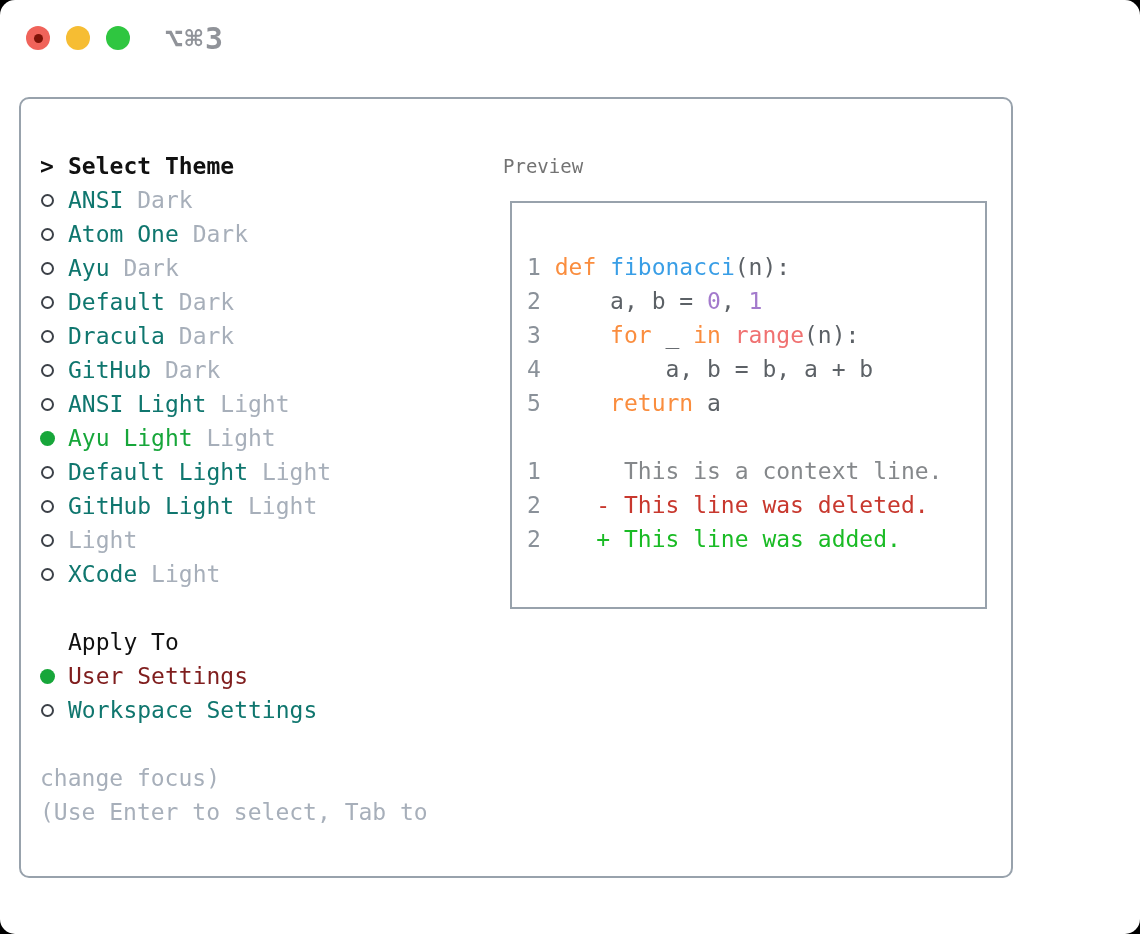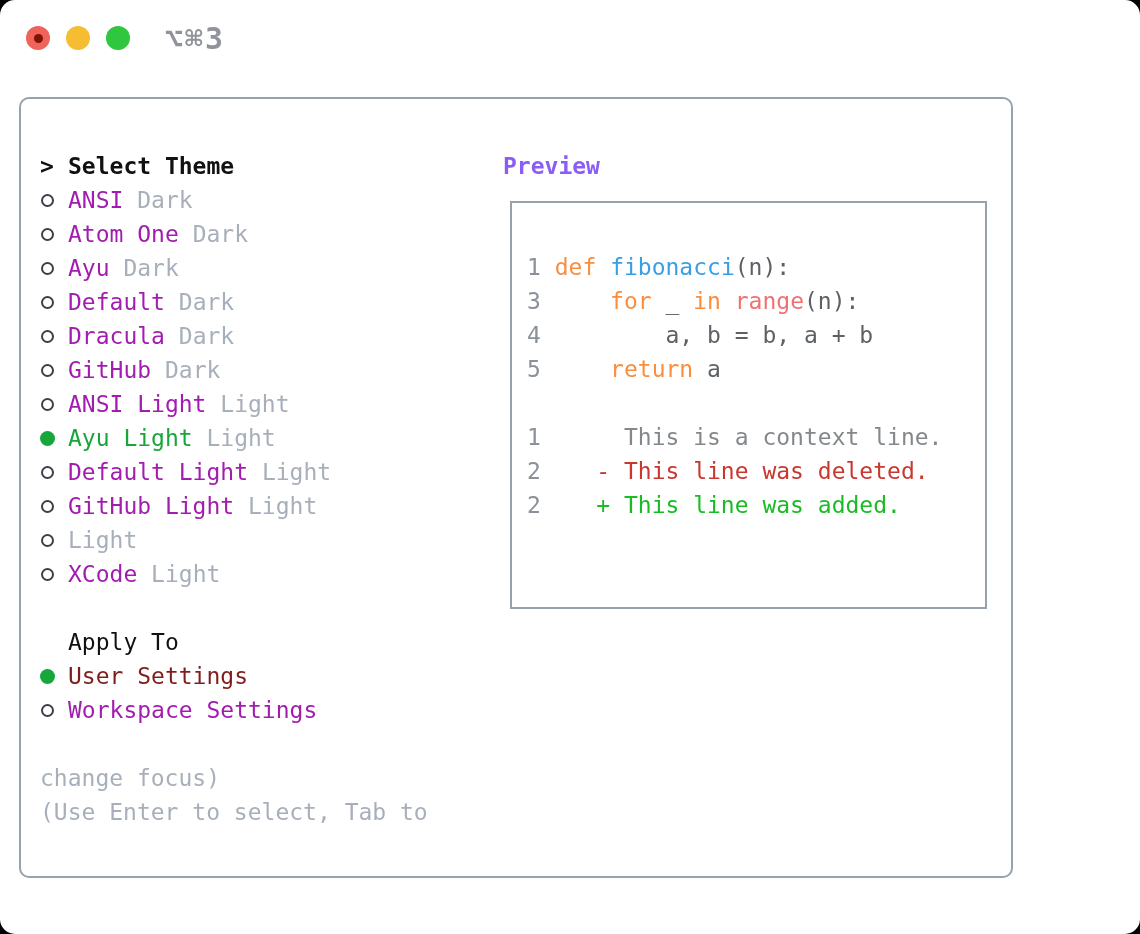--- a/index.html
+++ b/index.html
@@ -28,28 +28,28 @@
   
   .left-col{position:absolute;left:19px;top:50px;font-size:23px;line-height:34px;color:#3c4148;}
   .row{display:flex;align-items:center;height:34px;white-space:pre;}
   .cell-bullet{display:inline-flex;width:28px;align-items:center;flex:0 0 28px;}
   .cursor{font-weight:bold;color:#111;}
   .hdr{font-weight:bold;color:#111;text-align:center;}
   .hdr2{color:#111;}
   .circle{width:13px;height:13px;border:2px solid #3c4148;border-radius:50%;
       box-sizing:border-box;margin-left:1px;background:#fff;}
   .circle.sel{width:15px;height:15px;border:none;margin-left:0;}
-  .iname{color:#a21caf;}
+  .iname{color:#0f766e;}
   .itag{color:#a7afba;}
   .help{color:#a7afba;}
   .blank{height:34px;}
 
   
-  .preview-title{position:absolute;left:482px;top:50px;font-size:23px;line-height:34px;
-      font-weight:bold;color:#8b5cf6;}
+  .preview-title{position:absolute;left:482px;top:50px;font-size:19px;line-height:34px;
+      font-weight:normal;color:#737373;}
   .preview-box{position:absolute;left:489px;top:102px;width:477px;height:408px;
       border:2px solid #98a2ac;box-sizing:border-box;background:#fff;}
   .code{padding:47px 0 0 15px;font-size:23px;line-height:34px;}
   .cline{white-space:pre;height:34px;}
 </style>
 </head>
 <body>
 
 <div class="window">
 
@@ -97,20 +97,21 @@
 
       <div class="row help"><span>change focus)</span></div>
       <div class="row help"><span>(Use Enter to select, Tab to</span></div>
     </div>
 
     <div class="preview-title">Preview</div>
 
     <div class="preview-box">
       <div id="code-block" class="code">
           <div class="cline"><span style="color: rgb(138, 145, 153);">1</span><span style="color: rgb(92, 97, 102);"> </span><span style="color: rgb(250, 141, 62);">def</span><span style="color: rgb(92, 97, 102);"> </span><span style="color: rgb(57, 158, 230);">fibonacci</span><span style="color: rgb(92, 97, 102);">(n):</span></div>
+          <div class="cline"><span style="color: rgb(138, 145, 153);">2</span><span style="color: rgb(92, 97, 102);">     a, b = </span><span style="color: rgb(163, 122, 204);">0</span><span style="color: rgb(92, 97, 102);">, </span><span style="color: rgb(163, 122, 204);">1</span></div>
           <div class="cline"><span style="color: rgb(138, 145, 153);">3</span><span style="color: rgb(92, 97, 102);">     </span><span style="color: rgb(250, 141, 62);">for</span><span style="color: rgb(92, 97, 102);"> _ </span><span style="color: rgb(250, 141, 62);">in</span><span style="color: rgb(92, 97, 102);"> </span><span style="color: rgb(240, 113, 113);">range</span><span style="color: rgb(92, 97, 102);">(n):</span></div>
           <div class="cline"><span style="color: rgb(138, 145, 153);">4</span><span style="color: rgb(92, 97, 102);">         a, b = b, a + b</span></div>
           <div class="cline"><span style="color: rgb(138, 145, 153);">5</span><span style="color: rgb(92, 97, 102);">     </span><span style="color: rgb(250, 141, 62);">return</span><span style="color: rgb(92, 97, 102);"> a</span></div>
           <div class="cline"> </div>
           <div class="cline"><span style="color: rgb(138, 145, 153);">1</span><span style="color: rgb(133, 136, 139);">      This is a context line.</span></div>
           <div class="cline"><span style="color: rgb(138, 145, 153);">2</span><span style="color: rgb(200, 56, 46);">    - This line was deleted.</span></div>
           <div class="cline"><span style="color: rgb(138, 145, 153);">2</span><span style="color: rgb(26, 187, 37);">    + This line was added.</span></div>
         </div>
     </div>
 

